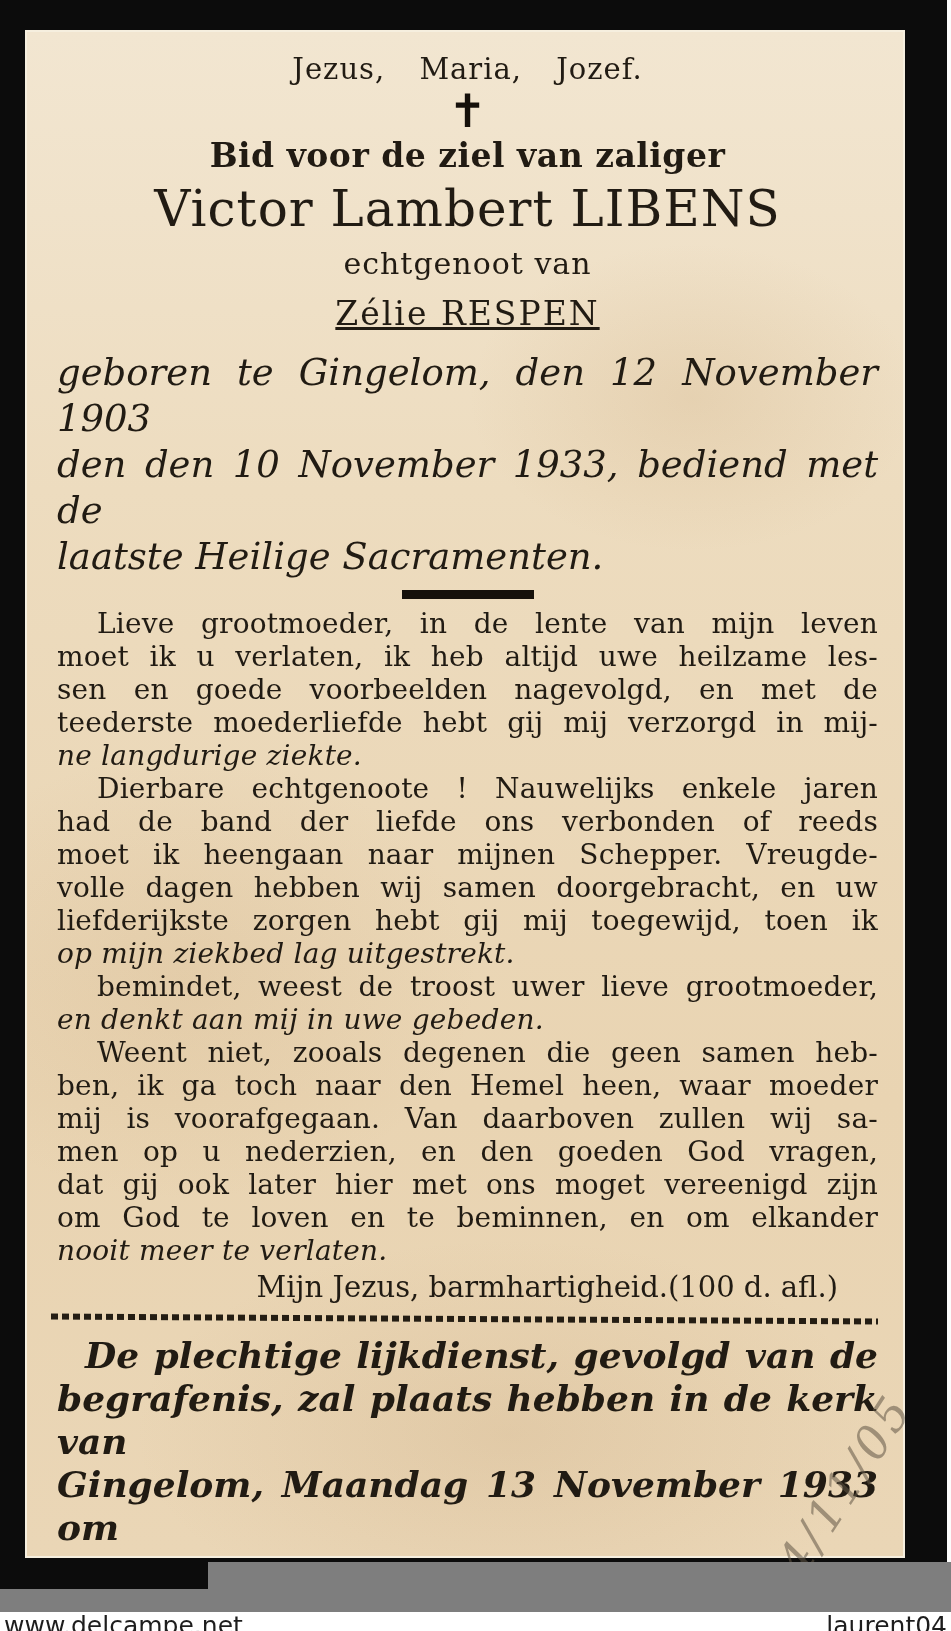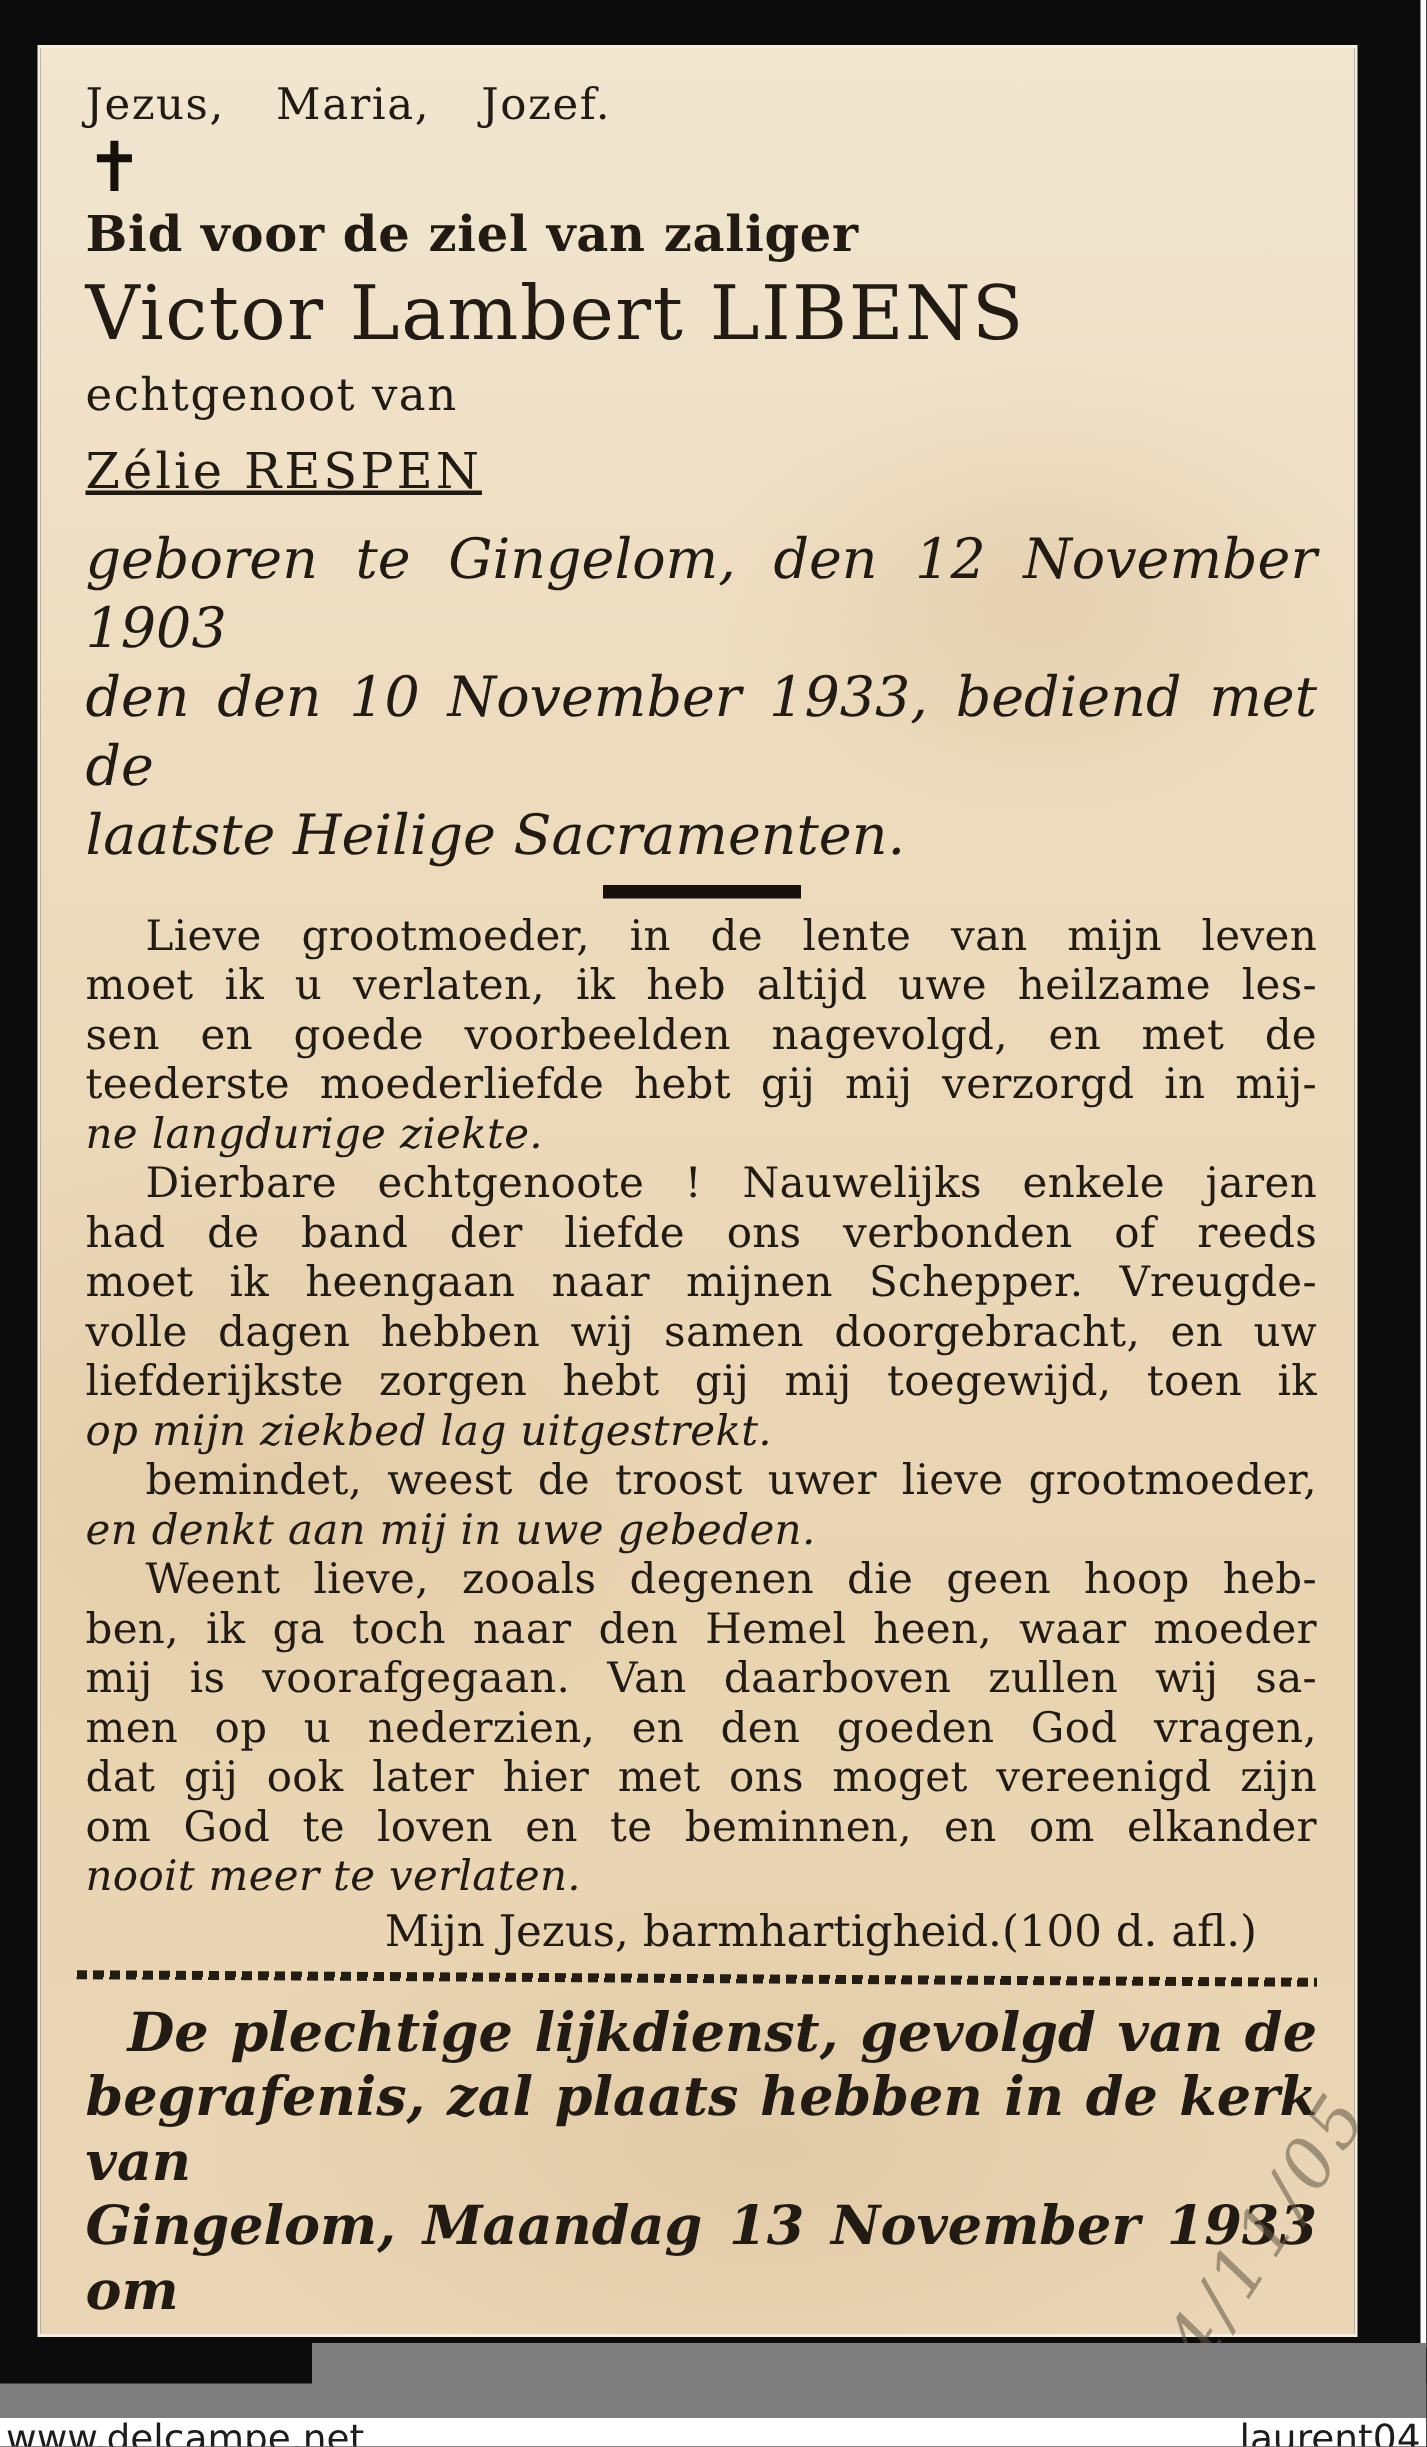--- a/index.html
+++ b/index.html
@@ -20,21 +20,21 @@
     padding: 14px 25px 0 30px;
     border: 2px solid #f6efdf;
     color: #211b13;
     background:
       radial-gradient(ellipse 320px 220px at 76% 24%, rgba(196,158,108,0.20), transparent 70%),
       radial-gradient(ellipse 420px 320px at 18% 62%, rgba(188,148,98,0.14), transparent 70%),
       radial-gradient(ellipse 500px 260px at 55% 92%, rgba(180,140,92,0.16), transparent 75%),
       linear-gradient(180deg, #f2e6d1 0%, #eddcbf 30%, #e9d4b2 70%, #ead6b6 100%);
   }
 
-  .center { }
+  .center { text-align: center; }
 
   .invocation {
     margin-top: 6px;
     font-size: 29px; line-height: 34px;
     word-spacing: 24px;
     letter-spacing: 1px;
   }
   .cross {
     font-size: 46px; line-height: 50px;
     margin-top: 0px;
@@ -190,21 +190,21 @@
       <span class="line">liefderijkste zorgen hebt gij mij toegewijd, toen ik</span>
       <span class="line">op mijn ziekbed lag uitgestrekt.</span>
     </div>
 
   <div class="para body-para indent">
       <span class="line">bemindet, weest de troost uwer lieve grootmoeder,</span>
       <span class="line">en denkt aan mij in uwe gebeden.</span>
     </div>
 
   <div class="para body-para indent">
-      <span class="line">Weent lieve, zooals degenen die geen hoop heb-</span>
+      <span class="line">Weent niet, zooals degenen die geen samen heb-</span>
       <span class="line">ben, ik ga toch naar den Hemel heen, waar moeder</span>
       <span class="line">mij is voorafgegaan. Van daarboven zullen wij sa-</span>
       <span class="line">men op u nederzien, en den goeden God vragen,</span>
       <span class="line">dat gij ook later hier met ons moget vereenigd zijn</span>
       <span class="line">om God te loven en te beminnen, en om elkander</span>
       <span class="line">nooit meer te verlaten.</span>
     </div>
 
   <div class="closing-row">
     <span>Mijn Jezus, barmhartigheid.</span>

